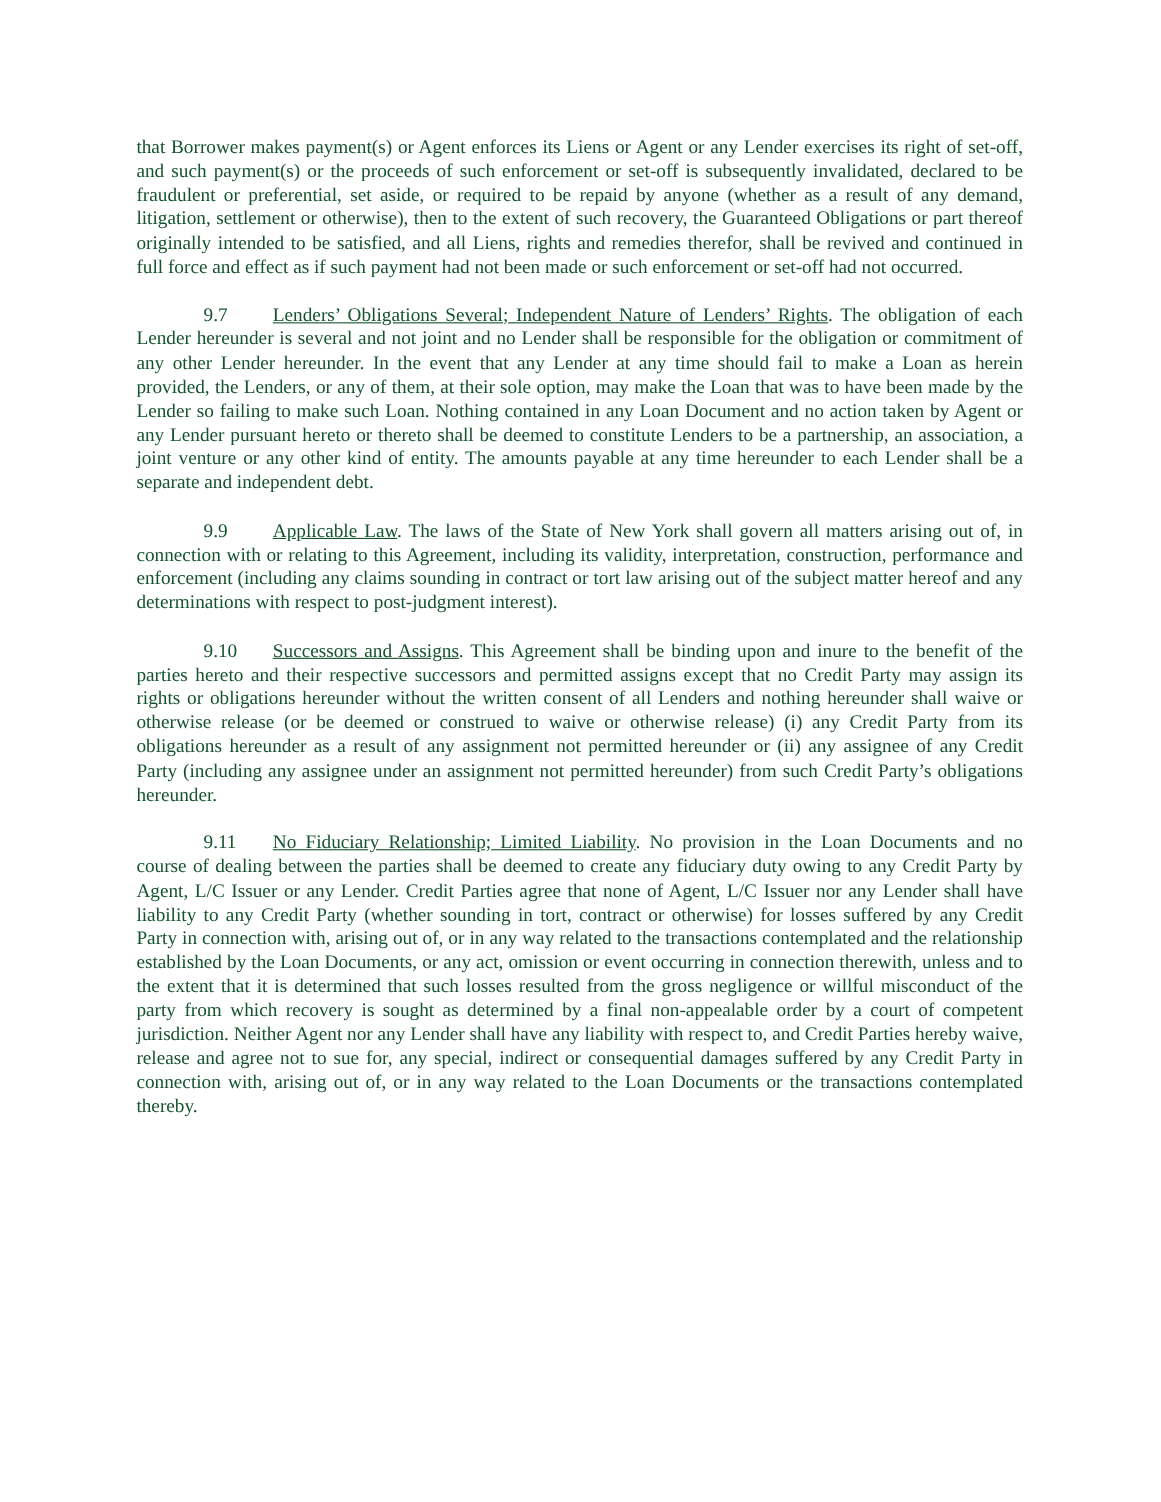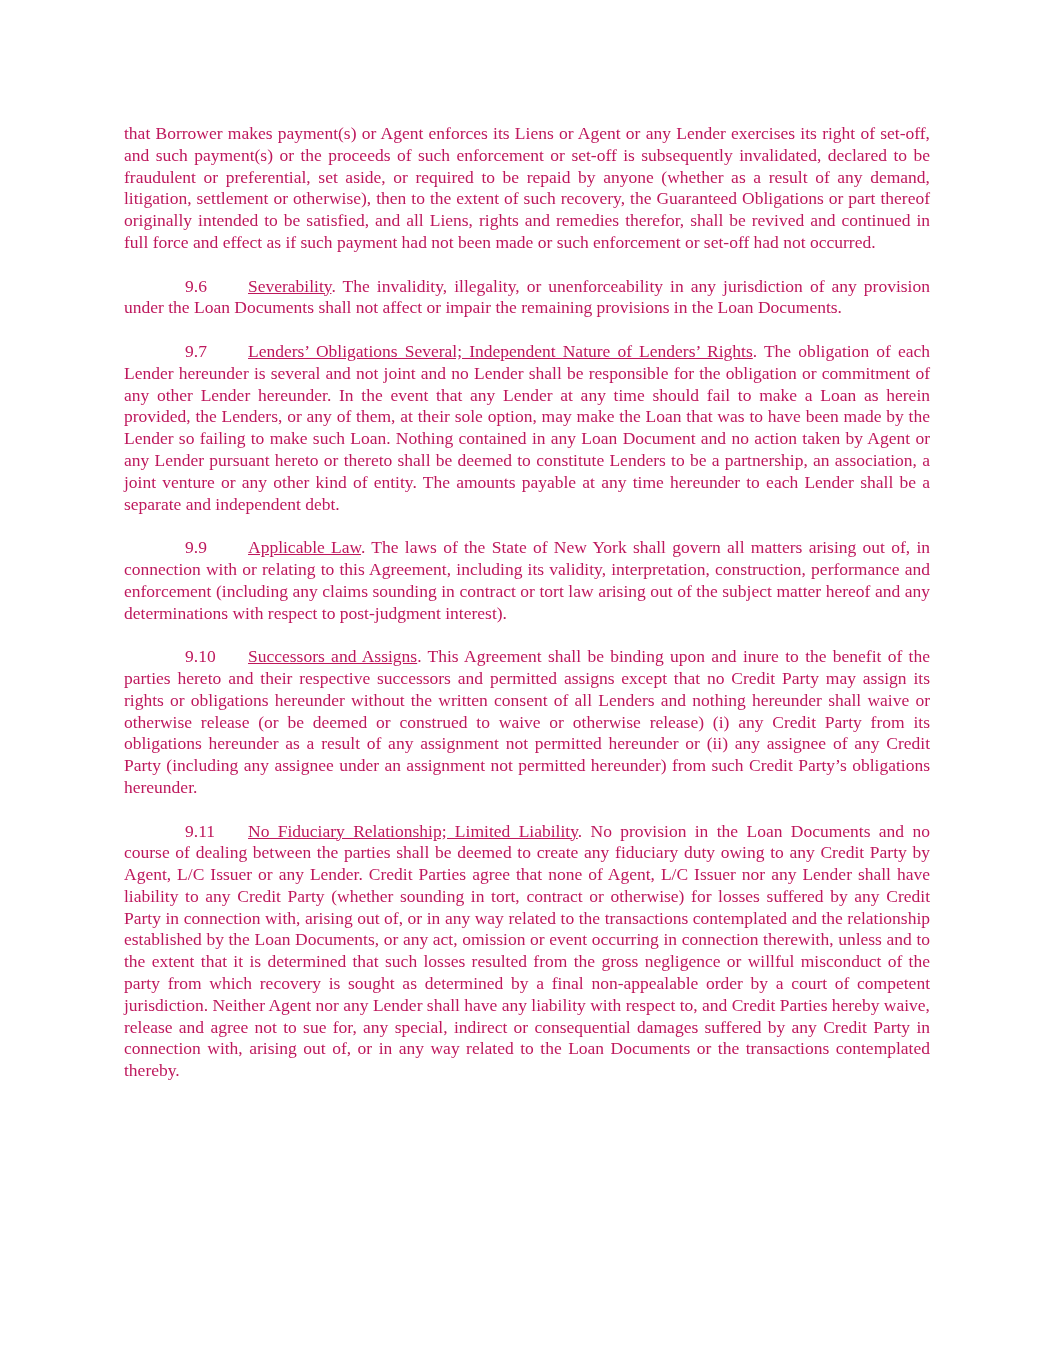--- a/index.html
+++ b/index.html
@@ -4,21 +4,21 @@
 <style>
   html, body { margin: 0; padding: 0; background: #ffffff; }
   .page {
     position: relative;
     width: 1055px;
     height: 1245px;
     background: #ffffff;
     font-family: "Liberation Serif", serif;
     font-size: 17.5px;
     line-height: 21.8px;
-    color: #be185d;
+    color: #14532d;
     overflow: hidden;
   }
   .content {
     position: absolute;
     left: 124px;
     top: 123px;
     width: 806px;
   }
   .para {
     margin: 0 0 21.8px 0;
@@ -48,21 +48,20 @@
   }
 </style>
 </head>
 <body>
 
 <div class="page">
   <div class="content">
 
     <p class="para">that Borrower makes payment(s) or Agent enforces its Liens or Agent or any Lender exercises its right of set-off, and such payment(s) or the proceeds of such enforcement or set-off is subsequently invalidated, declared to be fraudulent or preferential, set aside, or required to be repaid by anyone (whether as a result of any demand, litigation, settlement or otherwise), then to the extent of such recovery, the Guaranteed Obligations or part thereof originally intended to be satisfied, and all Liens, rights and remedies therefor, shall be revived and continued in full force and effect as if such payment had not been made or such enforcement or set-off had not occurred.</p>
 
-    <p class="para section"><span class="sec-num">9.6</span><span class="sec-heading">Severability</span><span class="sec-body">. The invalidity, illegality, or unenforceability in any jurisdiction of any provision under the Loan Documents shall not affect or impair the remaining provisions in the Loan Documents.</span></p>
 
     <p class="para section"><span class="sec-num">9.7</span><span class="sec-heading">Lenders’ Obligations Several; Independent Nature of Lenders’ Rights</span><span class="sec-body">. The obligation of each Lender hereunder is several and not joint and no Lender shall be responsible for the obligation or commitment of any other Lender hereunder. In the event that any Lender at any time should fail to make a Loan as herein provided, the Lenders, or any of them, at their sole option, may make the Loan that was to have been made by the Lender so failing to make such Loan. Nothing contained in any Loan Document and no action taken by Agent or any Lender pursuant hereto or thereto shall be deemed to constitute Lenders to be a partnership, an association, a joint venture or any other kind of entity. The amounts payable at any time hereunder to each Lender shall be a separate and independent debt.</span></p>
 
 
     <p class="para section"><span class="sec-num">9.9</span><span class="sec-heading">Applicable Law</span><span class="sec-body">. The laws of the State of New York shall govern all matters arising out of, in connection with or relating to this Agreement, including its validity, interpretation, construction, performance and enforcement (including any claims sounding in contract or tort law arising out of the subject matter hereof and any determinations with respect to post-judgment interest).</span></p>
 
     <p class="para section"><span class="sec-num">9.10</span><span class="sec-heading">Successors and Assigns</span><span class="sec-body">. This Agreement shall be binding upon and inure to the benefit of the parties hereto and their respective successors and permitted assigns except that no Credit Party may assign its rights or obligations hereunder without the written consent of all Lenders and nothing hereunder shall waive or otherwise release (or be deemed or construed to waive or otherwise release) (i) any Credit Party from its obligations hereunder as a result of any assignment not permitted hereunder or (ii) any assignee of any Credit Party (including any assignee under an assignment not permitted hereunder) from such Credit Party’s obligations hereunder.</span></p>
 
     <p class="para section"><span class="sec-num">9.11</span><span class="sec-heading">No Fiduciary Relationship; Limited Liability</span><span class="sec-body">. No provision in the Loan Documents and no course of dealing between the parties shall be deemed to create any fiduciary duty owing to any Credit Party by Agent, L/C Issuer or any Lender. Credit Parties agree that none of Agent, L/C Issuer nor any Lender shall have liability to any Credit Party (whether sounding in tort, contract or otherwise) for losses suffered by any Credit Party in connection with, arising out of, or in any way related to the transactions contemplated and the relationship established by the Loan Documents, or any act, omission or event occurring in connection therewith, unless and to the extent that it is determined that such losses resulted from the gross negligence or willful misconduct of the party from which recovery is sought as determined by a final non-appealable order by a court of competent jurisdiction. Neither Agent nor any Lender shall have any liability with respect to, and Credit Parties hereby waive, release and agree not to sue for, any special, indirect or consequential damages suffered by any Credit Party in connection with, arising out of, or in any way related to the Loan Documents or the transactions contemplated thereby.</span></p>
 

